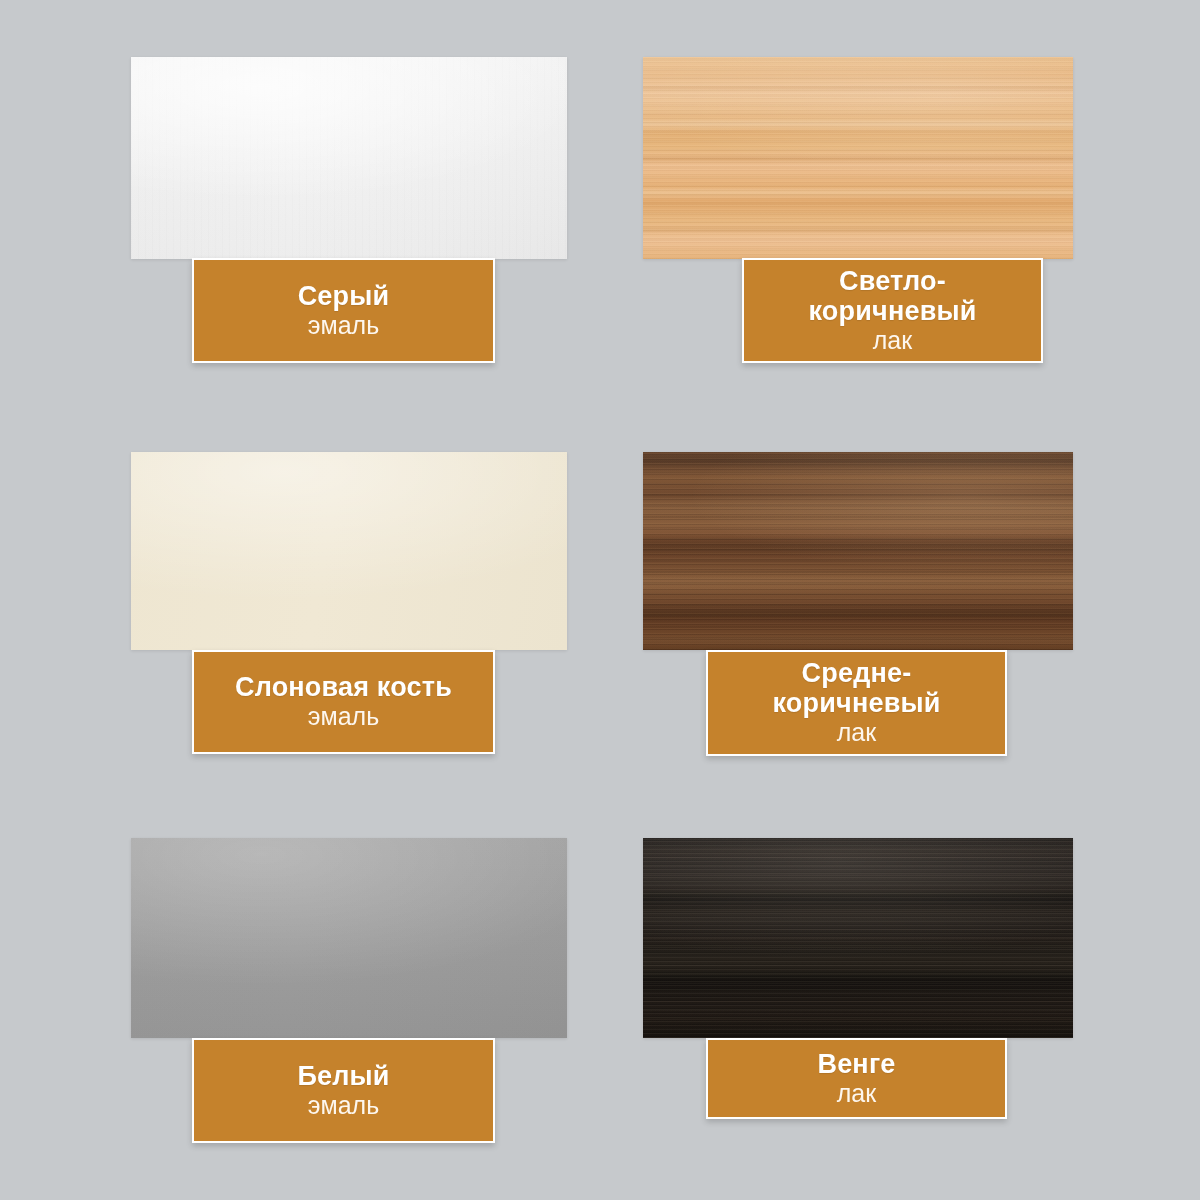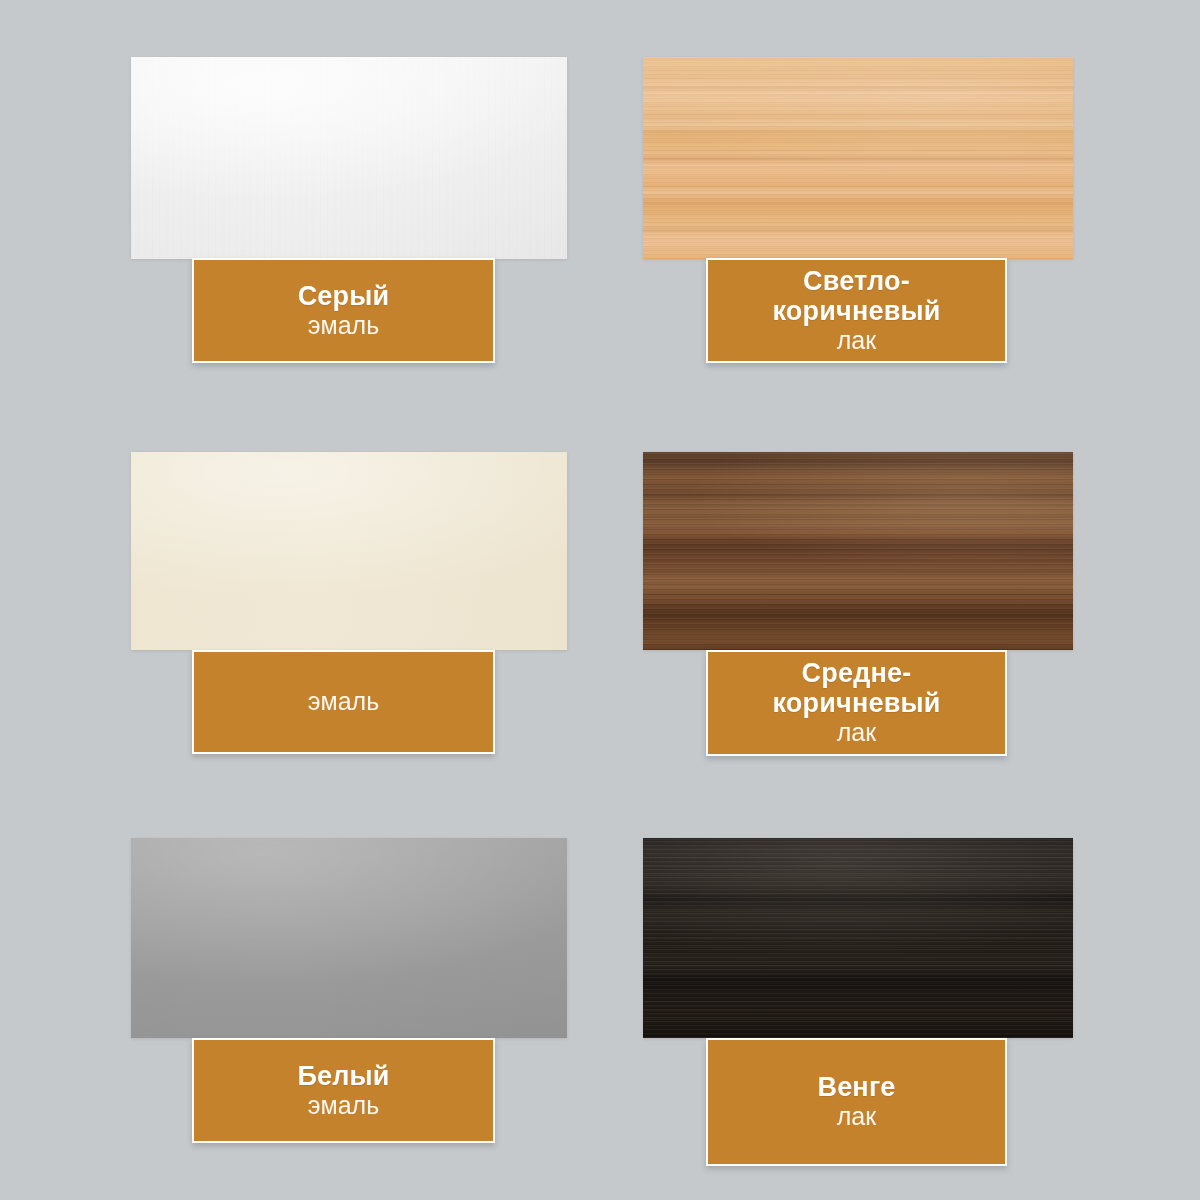--- a/index.html
+++ b/index.html
@@ -197,36 +197,37 @@
         <div class="sub">эмаль</div>
       </div>
     </div>
     <div class="swatch-card" style="left: 0px; top: 0px; width: 1200px; height: 1200px; pointer-events: none;">
       <div class="panel mat-lightwood" style="left: 643px; top: 57px; width: 430px; height: 202px; pointer-events: auto;">
         <div class="fill"></div>
         <div class="bands"></div>
         <div class="grain"></div>
         <div class="sheen"></div>
       </div>
-      <div class="plate" style="left: 706px; top: 258px; width: 301px; height: 105px; pointer-events: auto; justify-content: center;">
+      <div class="plate" style="left: 742px; top: 258px; width: 301px; height: 105px; pointer-events: auto; justify-content: center;">
         <div class="title">
           <div>Светло-</div>
           <div>коричневый</div>
         </div>
         <div class="sub">лак</div>
       </div>
     </div>
     <div class="swatch-card" style="left: 0px; top: 0px; width: 1200px; height: 1200px; pointer-events: none;">
       <div class="panel mat-ivory" style="left: 131px; top: 452px; width: 436px; height: 198px; pointer-events: auto;">
         <div class="fill"></div>
         <div class="bands"></div>
         <div class="grain"></div>
         <div class="sheen"></div>
       </div>
       <div class="plate" style="left: 192px; top: 650px; width: 303px; height: 104px; pointer-events: auto;">
+        <div class="title">Слоновая кость</div>
         <div class="sub">эмаль</div>
       </div>
     </div>
     <div class="swatch-card" style="left: 0px; top: 0px; width: 1200px; height: 1200px; pointer-events: none;">
       <div class="panel mat-medwood" style="left: 643px; top: 452px; width: 430px; height: 198px; pointer-events: auto;">
         <div class="fill"></div>
         <div class="bands"></div>
         <div class="grain"></div>
         <div class="sheen"></div>
       </div>
@@ -250,18 +251,18 @@
         <div class="sub">эмаль</div>
       </div>
     </div>
     <div class="swatch-card" style="left: 0px; top: 0px; width: 1200px; height: 1200px; pointer-events: none;">
       <div class="panel mat-wenge" style="left: 643px; top: 838px; width: 430px; height: 200px; pointer-events: auto;">
         <div class="fill"></div>
         <div class="bands"></div>
         <div class="grain"></div>
         <div class="sheen"></div>
       </div>
-      <div class="plate" style="left: 706px; top: 1038px; width: 301px; height: 128px; pointer-events: auto;">
+      <div class="plate" style="left: 706px; top: 1038px; width: 301px; height: 81px; pointer-events: auto;">
         <div class="title">Венге</div>
         <div class="sub">лак</div>
       </div>
     </div>
   </div>
 
 </body></html>

